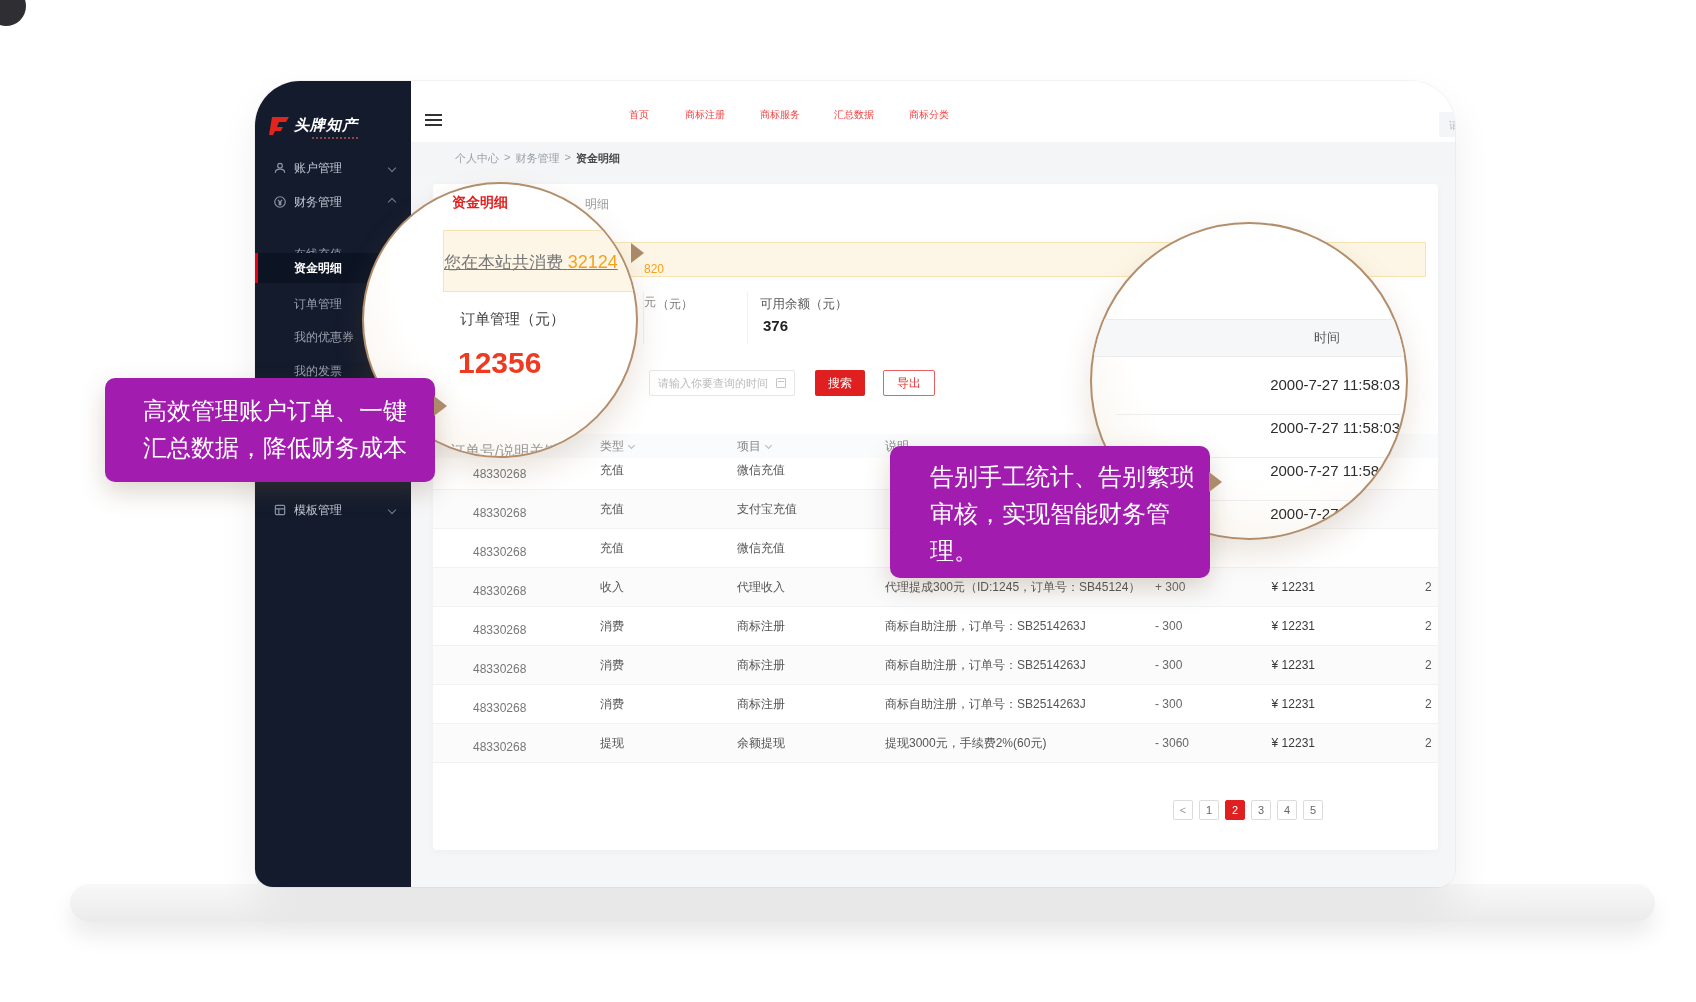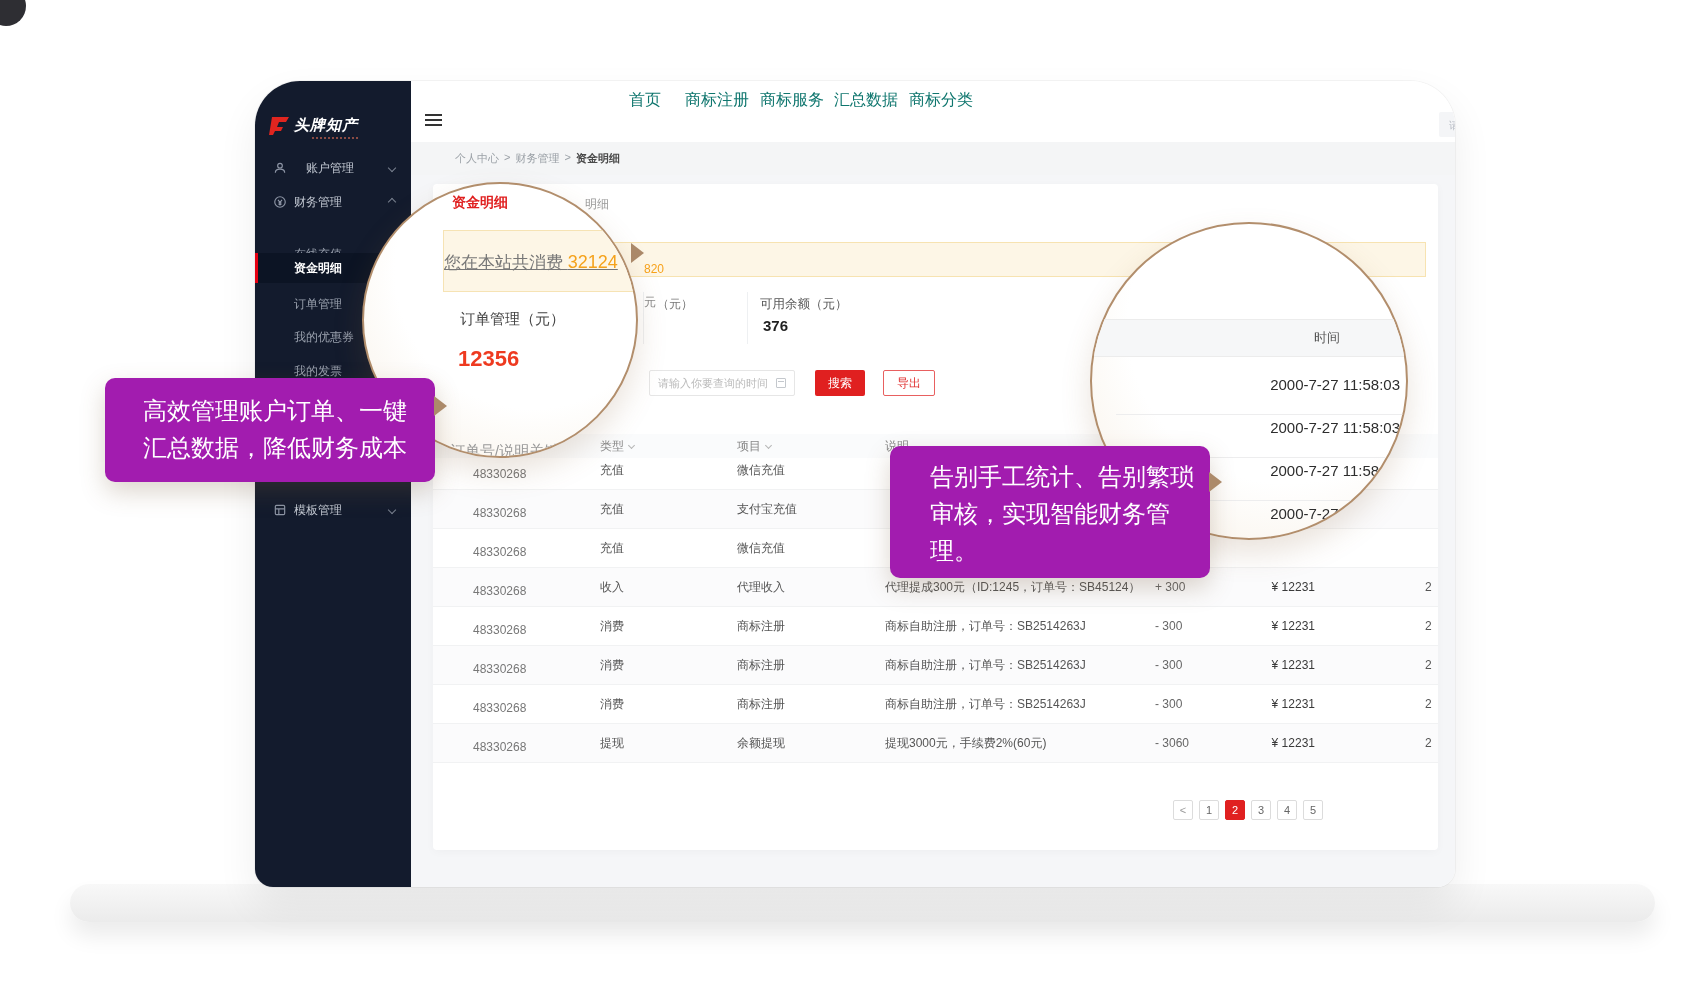--- a/index.html
+++ b/index.html
@@ -27,21 +27,21 @@
   .side-active span { margin-left:36px; color:#fff; font-size:12px; font-weight:bold; }
   .chev { width:6px; height:6px; border-right:1.5px solid #78808f; border-bottom:1.5px solid #78808f; display:inline-block; }
   .chev-down { transform:rotate(45deg); }
   .chev-up { transform:rotate(-135deg); }
   .side-row .chev { position:absolute; right:16px; }
 
   
   .topbar { position:absolute; left:156px; top:0; width:1044px; height:61px; background:#fff; }
   .hamburger { position:absolute; left:14px; top:33px; width:17px; cursor:pointer; }
   .hamburger i { display:block; height:2px; background:#333; margin-bottom:3px; }
-  .nav-item { position:absolute; top:9px; font-size:16px; color:#0f766e; cursor:pointer; }
+  .nav-item { position:absolute; top:27px; font-size:10px; color:#ef4444; cursor:pointer; }
   .top-search { position:absolute; left:1028px; top:31px; width:155px; height:25px; background:#f4f5f7; border:0; border-radius:2px;
     font-size:10.5px; color:#888; padding:0 10px; font-family:inherit; }
   .top-search::placeholder { color:#b8bcc4; }
 
   .breadcrumb { position:absolute; left:156px; top:61px; width:1044px; height:33px; background:#f4f5f6; font-size:11px; color:#9aa0a6;
     display:flex; align-items:center; }
   .breadcrumb .bc-wrap { margin-left:44px; display:flex; gap:5px; }
   .bc-last { color:#4a4a4a; font-weight:bold; }
 
   .content-bg { position:absolute; left:156px; top:94px; width:1044px; height:712px; background:#f5f6f8; }
@@ -92,21 +92,21 @@
   .circle { position:absolute; border-radius:50%; border:2px solid #b28e6c; overflow:hidden;
     background:radial-gradient(circle at 62% 32%, #ffffff 55%, #fbf7f1 78%, #f1e8dd 100%);
     box-shadow:0 14px 30px rgba(140,100,60,.18); }
   .circle-left  { left:362px; top:182px; width:276px; height:276px; }
   .circle-right { left:1090px; top:222px; width:318px; height:318px; }
   .mag-tab { position:absolute; left:88px; top:10px; font-size:14px; font-weight:bold; color:#e02020; }
   .mag-banner { position:absolute; left:79px; top:46px; width:210px; height:62px; background:#fdf6e6; border:1px solid #f6e3b4; }
   .mag-banner .t { position:absolute; left:0; top:20px; font-size:17px; color:#777; white-space:nowrap;text-decoration:underline; }
   .mag-banner .t b { color:#f5a21b; font-weight:normal; font-size:18px; }
   .mag-income-lab { position:absolute; left:96px; top:126px; font-size:15px; color:#444; }
-  .mag-income-val { position:absolute; left:94px; top:162px; font-size:22px; font-weight:bold; color:#ee3a20; }
+  .mag-income-val { position:absolute; left:94px; top:162px; font-size:30px; font-weight:bold; color:#ee3a20; }
   .mag-colhead { position:absolute; left:86px; top:258px; font-size:15px; color:#999; white-space:nowrap; }
   .mag-band { position:absolute; left:0; top:95px; width:318px; height:38px; background:#f6f7f8; border-top:1px solid #ececec;
     border-bottom:1px solid #ececec; }
   .mag-band span { position:absolute; left:222px; line-height:36px; font-size:13px; color:#555; }
   .mag-time { position:absolute; left:0; width:318px; text-align:right; padding-right:10px; font-size:15px; color:#2d2d2d; white-space:nowrap; }
   .mag-sep { position:absolute; left:24px; width:294px; height:1px; background:#ededee; }
 
   
   .callout { position:absolute; background:#a21caf; border-radius:10px; color:#fff; box-shadow:0 10px 24px rgba(120,90,60,.25);padding-left:16px; }
   .callout .line { margin-left:22px; font-size:24px; line-height:37px; white-space:nowrap; }
@@ -129,21 +129,21 @@
 
     <aside class="sidebar">
       <div class="logo-row">
         <svg width="22" height="20" viewBox="0 0 22 20">
           <polygon points="4,1 21,1 18,6 11,6 9,11 15,11 13,15 7,15 5,19 1,19" fill="#e0251f"></polygon>
         </svg>
         <span class="logo-text">头牌知产</span>
         <span class="logo-sub"></span>
       </div>
 
-      <div class="side-row" style="top:74px;gap:12px;">
+      <div class="side-row" style="top:74px;">
         <svg class="ic" viewBox="0 0 24 24" fill="none" stroke="currentColor" stroke-width="2">
           <circle cx="12" cy="8" r="4"></circle>
             <path d="M4 20c0-4 4-6 8-6s8 2 8 6"></path>
         </svg>
         <span>账户管理</span>
         <i class="chev chev-down"></i>
       </div>
 
       <div class="side-row" style="top:108px;">
         <svg class="ic" viewBox="0 0 24 24" fill="none" stroke="currentColor" stroke-width="2">

